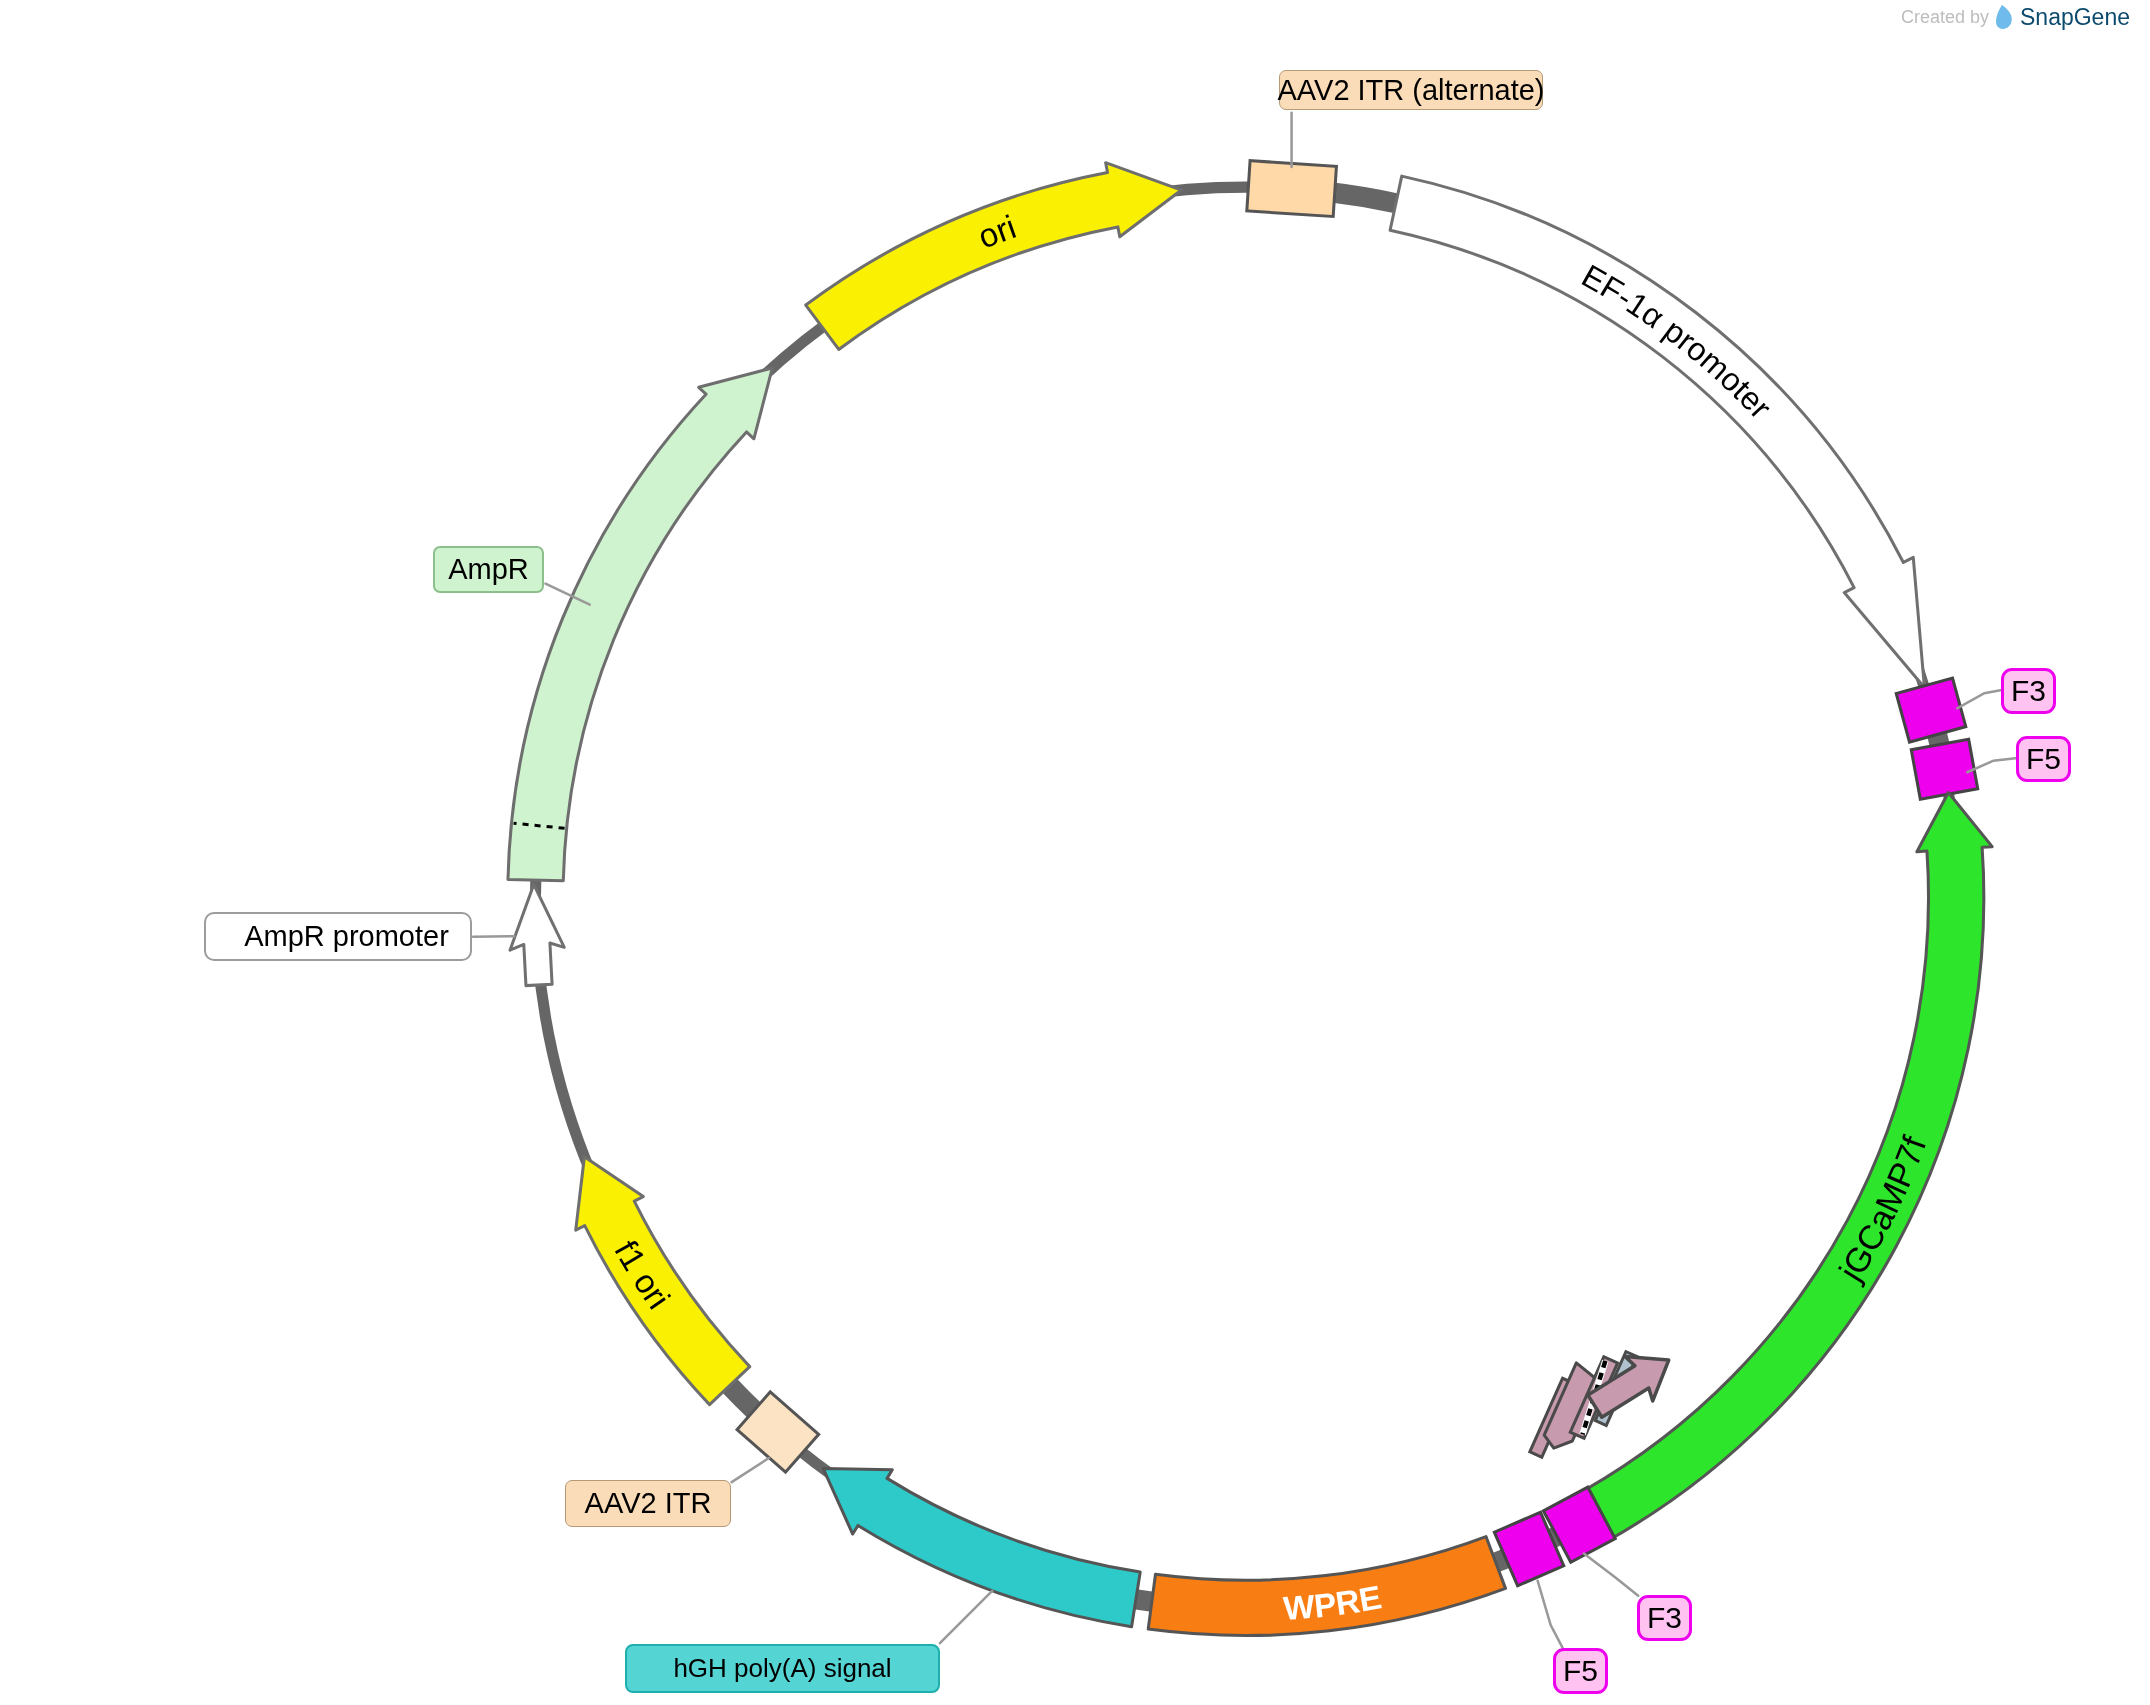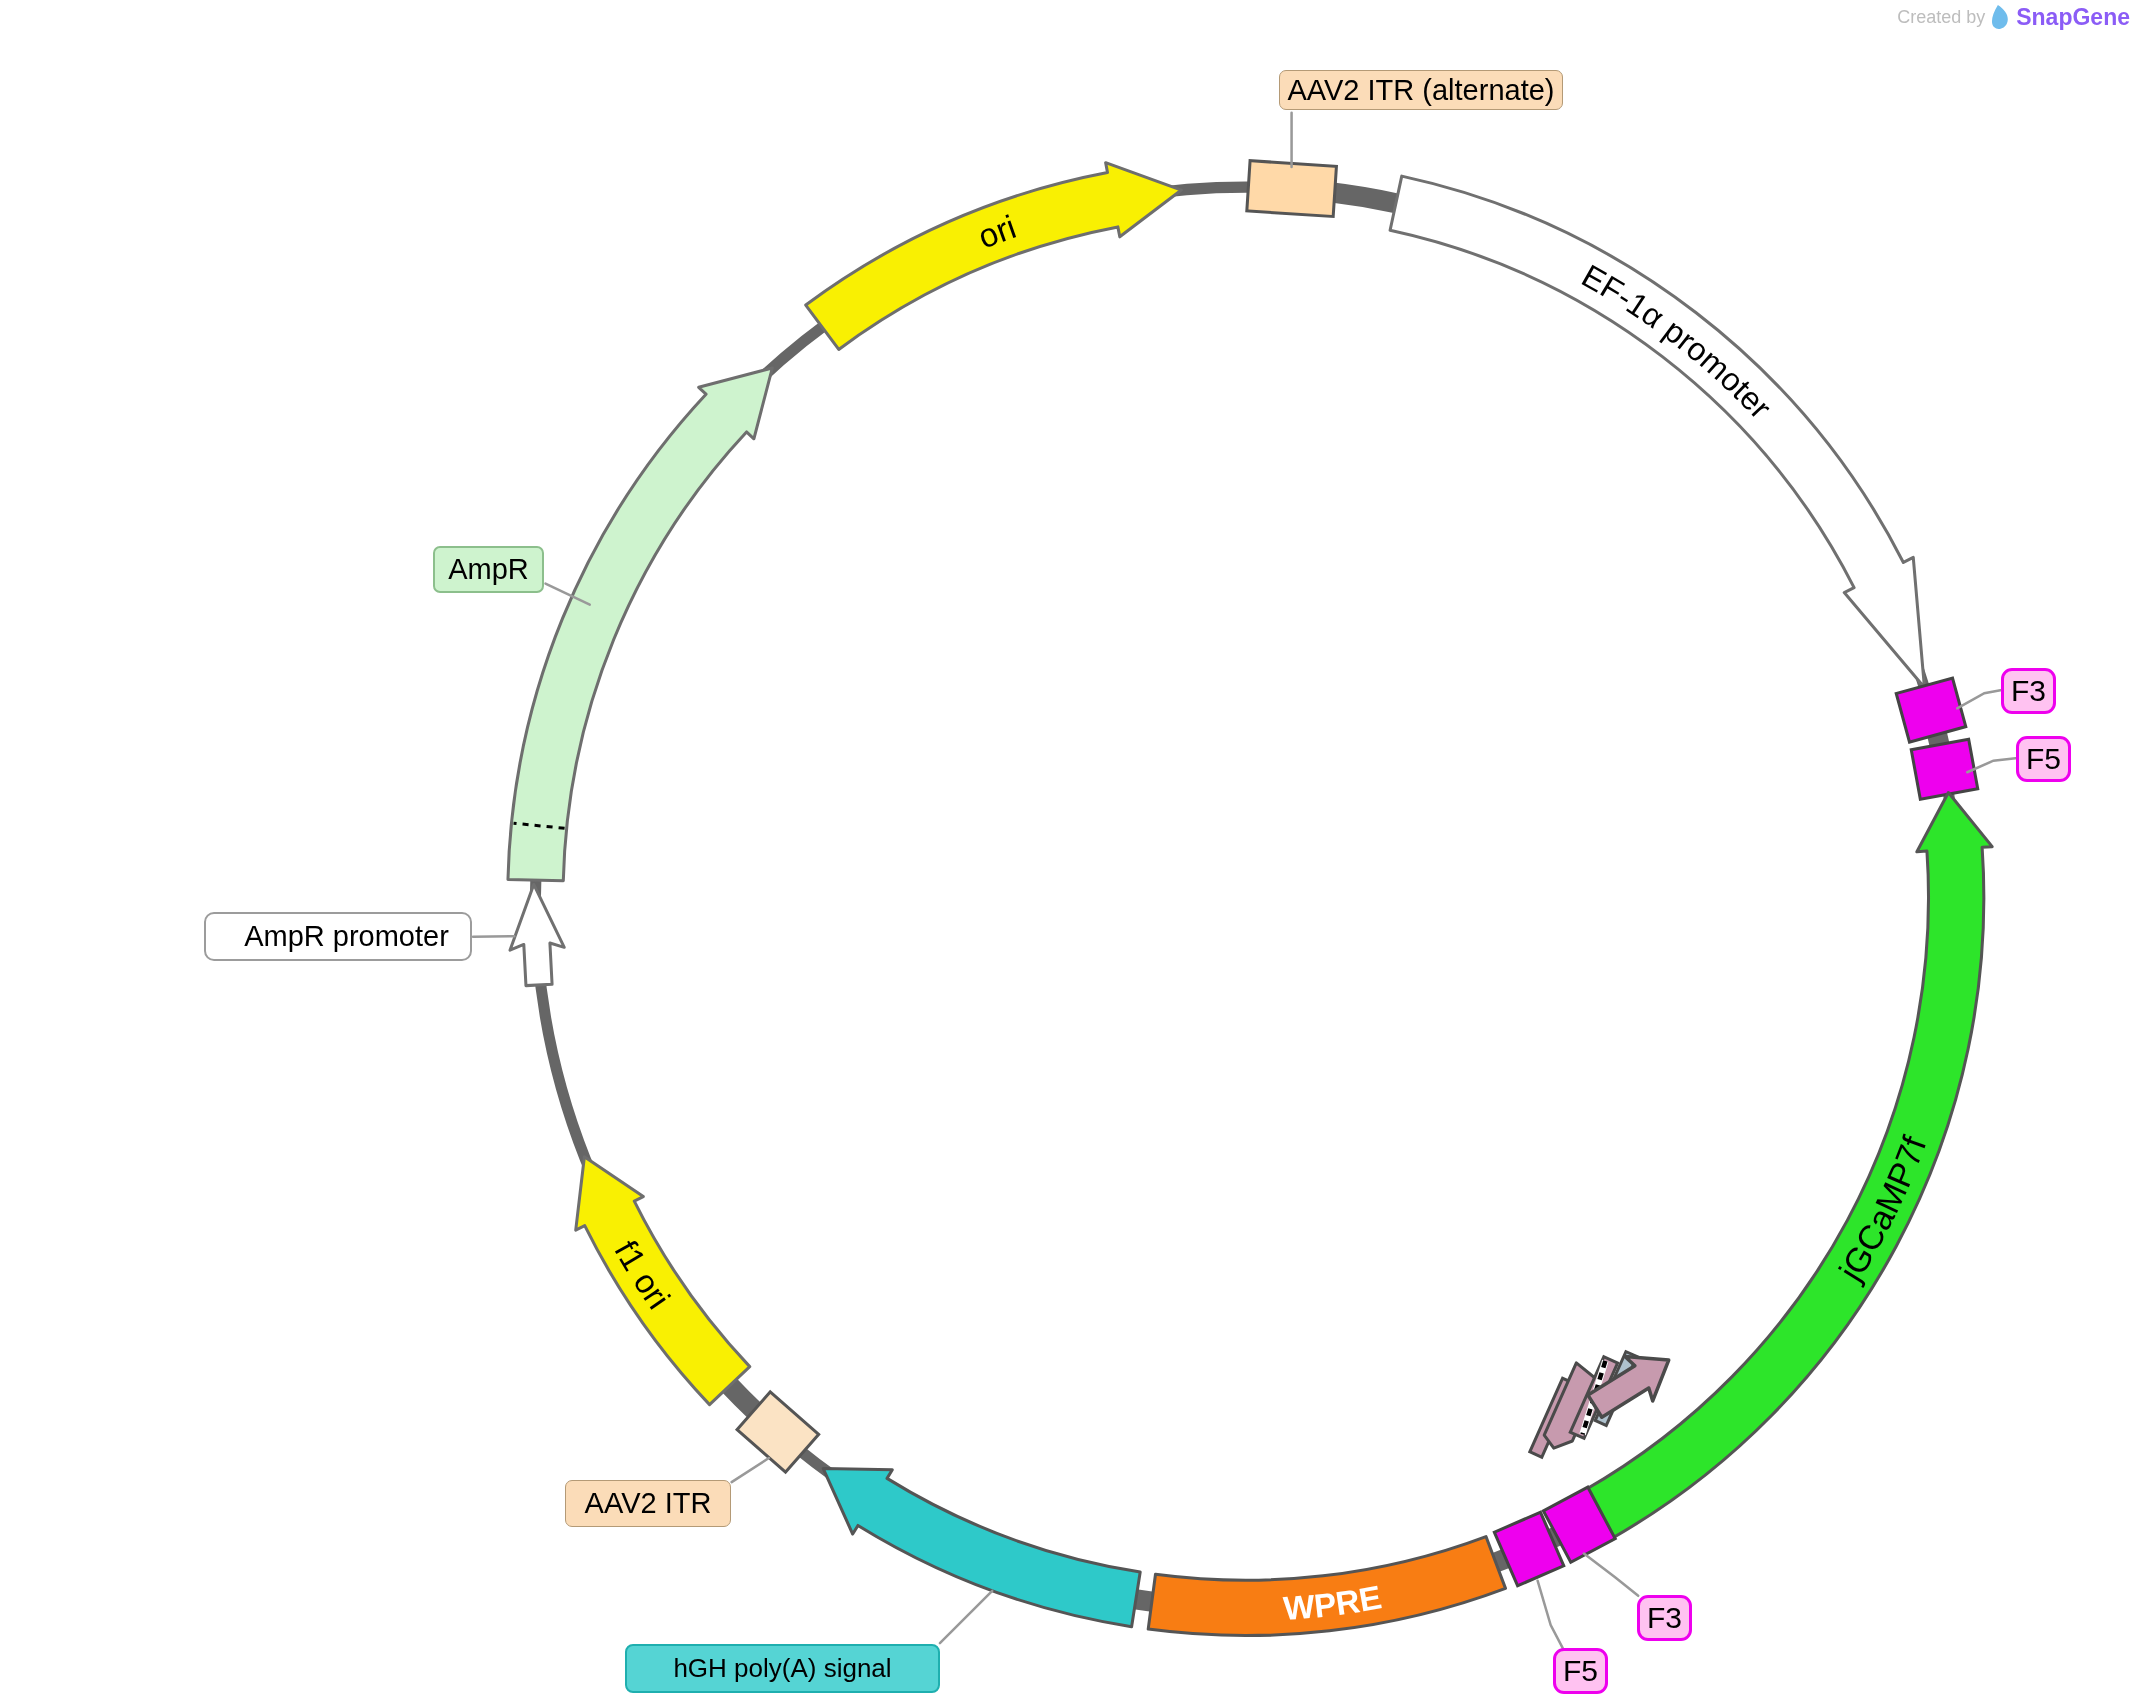--- a/index.html
+++ b/index.html
@@ -67,24 +67,24 @@
       <polyline points="940,1862 1022,1861" fill="none" stroke="#999999" stroke-width="5" stroke-linecap="round"></polyline>
       <polyline points="1084,1160 1172,1202" fill="none" stroke="#999999" stroke-width="5" stroke-linecap="round"></polyline>
     </svg>
 
 
   <div id="watermark" style="right: 21px; top: 4px; gap: 6px;">
     <span id="wm-created" style="color: rgb(189, 189, 189); font-size: 18px;">Created by</span>
     <svg id="wm-icon" width="19" height="26" viewBox="0 0 28 40">
       <path d="M10 0 C22 8 28 18 24 28 C21 36 10 40 4 34 C-2 28 1 14 10 0 Z" fill="#6FBCEC"></path>
     </svg>
-    <span id="wm-brand" style="color: #8b5cf6; font-size: 23px; font-weight: bold;">SnapGene</span>
+    <span id="wm-brand" style="color: #0c4a6e; font-size: 23px; font-weight: normal;">SnapGene</span>
   </div>
 
-  <div class="flabel" id="lab-aav2_itr_alt" style="left: 1279px; top: 70px; width: 284px; height: 40px; background: rgb(251, 220, 184); border: 1.5px solid rgb(180, 154, 118); border-radius: 7px; font-size: 29px;">
+  <div class="flabel" id="lab-aav2_itr_alt" style="left: 1279px; top: 70px; width: 264px; height: 40px; background: rgb(251, 220, 184); border: 1.5px solid rgb(180, 154, 118); border-radius: 7px; font-size: 29px;">
       <span>AAV2 ITR (alternate)</span>
     </div>
   <div class="flabel" id="lab-f3_right" style="left: 2001px; top: 668px; width: 55px; height: 46px; background: rgb(255, 194, 241); border: 3px solid rgb(238, 0, 238); border-radius: 11px; font-size: 30px;">
       <span>F3</span>
     </div>
   <div class="flabel" id="lab-f5_right" style="left: 2016px; top: 736px; width: 55px; height: 46px; background: rgb(255, 194, 241); border: 3px solid rgb(238, 0, 238); border-radius: 11px; font-size: 30px;">
       <span>F5</span>
     </div>
   <div class="flabel" id="lab-f3_bottom" style="left: 1637px; top: 1595px; width: 55px; height: 46px; background: rgb(255, 194, 241); border: 3px solid rgb(238, 0, 238); border-radius: 11px; font-size: 30px;">
       <span>F3</span>

